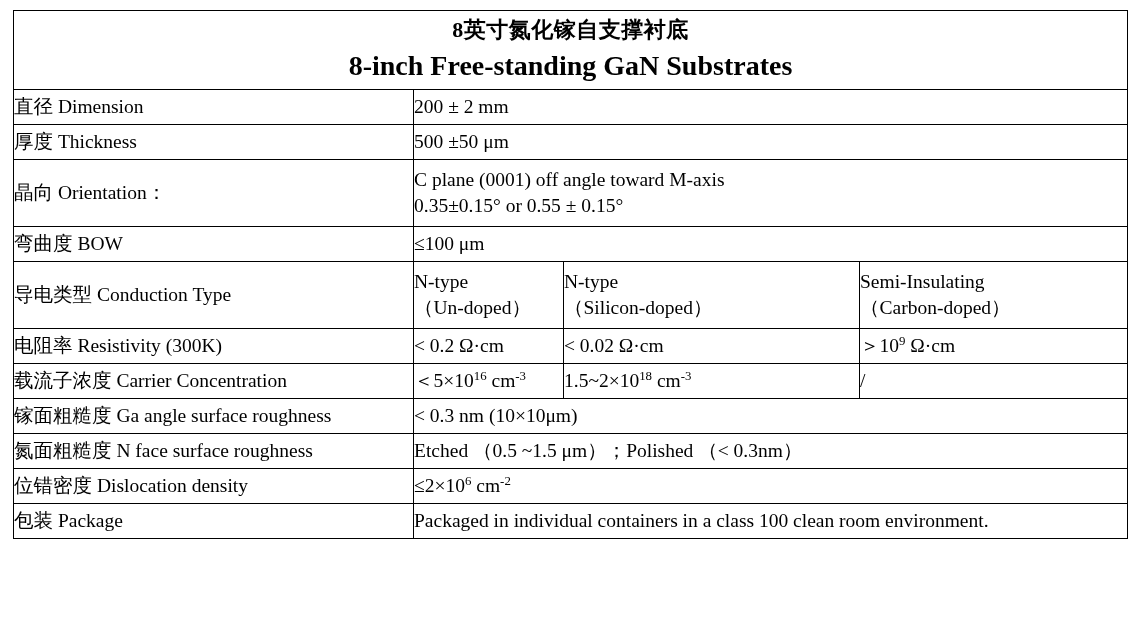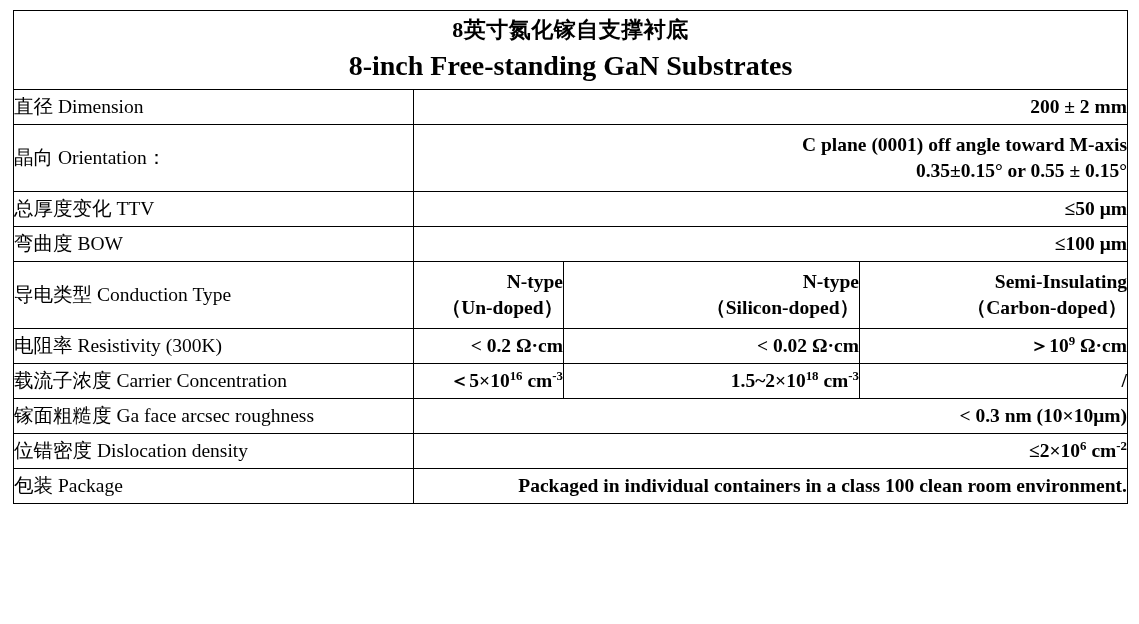--- a/index.html
+++ b/index.html
@@ -59,24 +59,23 @@
     width: 400px;
     text-align: left;
     padding-left: 9px;
     padding-right: 4px;
     white-space: nowrap;
     margin-top: 16px;
   }
 
   
   td.value {
-    text-align: right;
+    text-align: left;
     padding-left: 4px;
     padding-right: 4px;
-    font-weight: bold;
   }
 
   td.tall {
     height: 62px;
   }
   td.row-std {
     height: 30px;
   }
 
   .two-line {
@@ -107,33 +106,33 @@
           <div class="title-cn">8英寸氮化镓自支撑衬底</div>
           <div class="title-en">8-inch Free-standing GaN Substrates</div>
         </td>
       </tr>
 
       <tr>
         <td class="label row-std">直径 Dimension</td>
         <td class="value row-std" colspan="3">200 ± 2 mm</td>
       </tr>
 
+      <tr>
+        <td class="label row-std">厚度 Thickness</td>
+        <td class="value row-std" colspan="3">500 ±50 μm</td>
+      </tr>
 
       <tr>
         <td class="label tall">晶向 Orientation：</td>
         <td class="value tall" colspan="3">
           <span class="two-line">C plane (0001) off angle toward M-axis</span>
           <span class="two-line">0.35±0.15° or 0.55 ± 0.15°</span>
         </td>
       </tr>
 
-      <tr>
-        <td class="label row-std">总厚度变化 TTV</td>
-        <td class="value row-std" colspan="3">≤50 μm</td>
-      </tr>
 
       <tr>
         <td class="label row-std">弯曲度 BOW</td>
         <td class="value row-std" colspan="3">≤100 μm</td>
       </tr>
 
       <tr>
         <td class="label tall">导电类型 Conduction Type</td>
         <td class="value tall">
           <span class="two-line">N-type</span>
@@ -157,24 +156,28 @@
       </tr>
 
       <tr>
         <td class="label row-std">载流子浓度 Carrier Concentration</td>
         <td class="value row-std"><span>＜5×10</span><sup>16</sup><span> cm</span><sup>-3</sup></td>
         <td class="value row-std"><span>1.5~2×10</span><sup>18</sup><span> cm</span><sup>-3</sup></td>
         <td class="value row-std">/</td>
       </tr>
 
       <tr>
-        <td class="label row-std">镓面粗糙度 Ga face arcsec roughness</td>
+        <td class="label row-std">镓面粗糙度 Ga angle surface roughness</td>
         <td class="value row-std" colspan="3">&lt; 0.3 nm (10×10μm)</td>
       </tr>
 
+      <tr>
+        <td class="label row-std">氮面粗糙度 N face surface roughness</td>
+        <td class="value row-std" colspan="3">Etched （0.5 ~1.5 μm）；Polished （&lt; 0.3nm）</td>
+      </tr>
 
       <tr>
         <td class="label row-std">位错密度 Dislocation density</td>
         <td class="value row-std" colspan="3"><span>≤2×10</span><sup>6</sup><span> cm</span><sup>-2</sup></td>
       </tr>
 
 
 
       <tr>
         <td class="label row-std">包装 Package</td>

